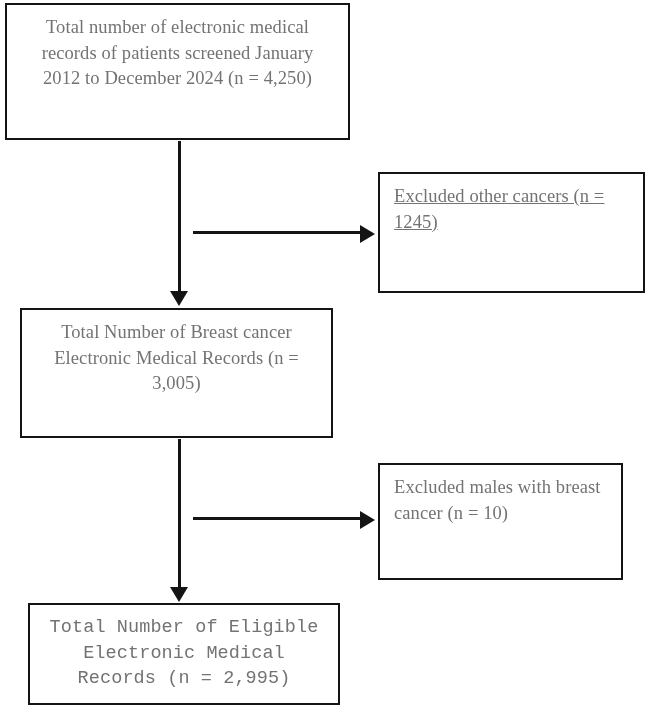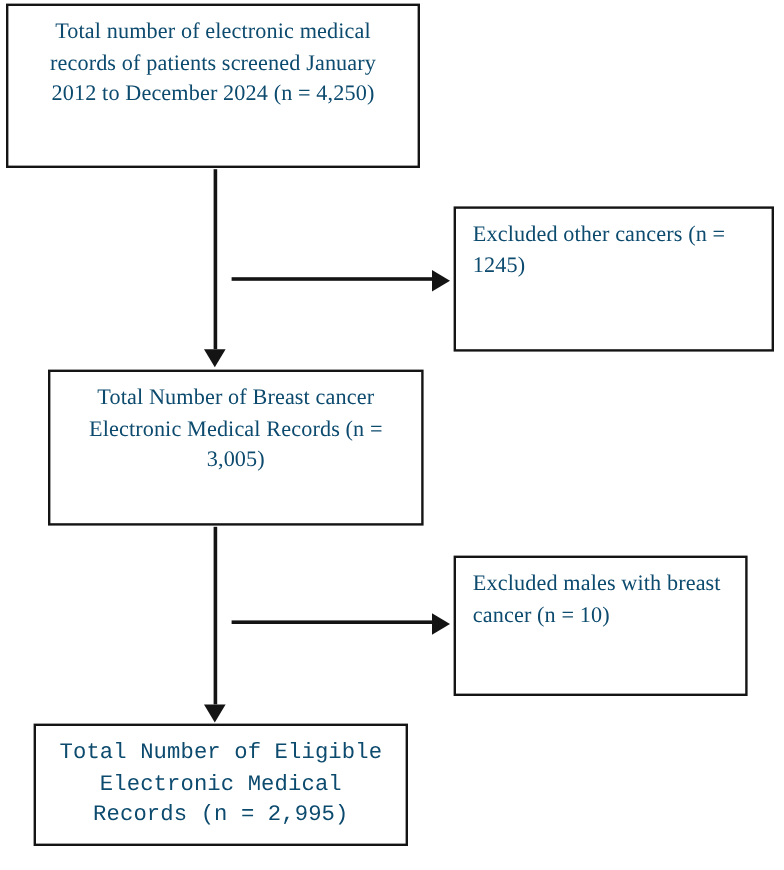--- a/index.html
+++ b/index.html
@@ -6,21 +6,21 @@
     margin: 0;
     padding: 0;
     background: #ffffff;
   }
   #flowchart {
     position: relative;
     width: 653px;
     height: 725px;
     background: #ffffff;
     font-family: "Liberation Serif", "DejaVu Serif", serif;
-    color: #0c4a6e;
+    color: #737373;
     overflow: hidden;
   }
   .node {
     position: absolute;
     box-sizing: border-box;
     border: 2px solid #141414;
     background: #ffffff;
     display: flex;
     flex-direction: column;
   }
@@ -34,22 +34,22 @@
     text-align: center;
     padding: 10px 14px 0 14px;
   }
   .node.lefted .node-text {
     text-align: left;
     padding: 10px 10px 0 14px;
   }
 
   
   #box-screened   { left: 5px;   top: 3px;   width: 345px; height: 137px; }
-  #box-excl-other { left: 378px; top: 172px; width: 267px; height: 121px; }
-  #box-breast     { left: 20px;  top: 308px; width: 313px; height: 130px; margin-left: 20px; }
+  #box-excl-other { left: 378px; top: 172px; width: 267px; height: 121px; text-decoration: underline; }
+  #box-breast     { left: 20px;  top: 308px; width: 313px; height: 130px; }
   #box-excl-male  { left: 378px; top: 463px; width: 245px; height: 117px; }
   #box-eligible   { left: 28px;  top: 603px; width: 312px; height: 102px; font-family: Liberation Mono, monospace; }
 
   
   .v-line {
     position: absolute;
     width: 3px;
     background: #141414;
   }
   .v-head {

